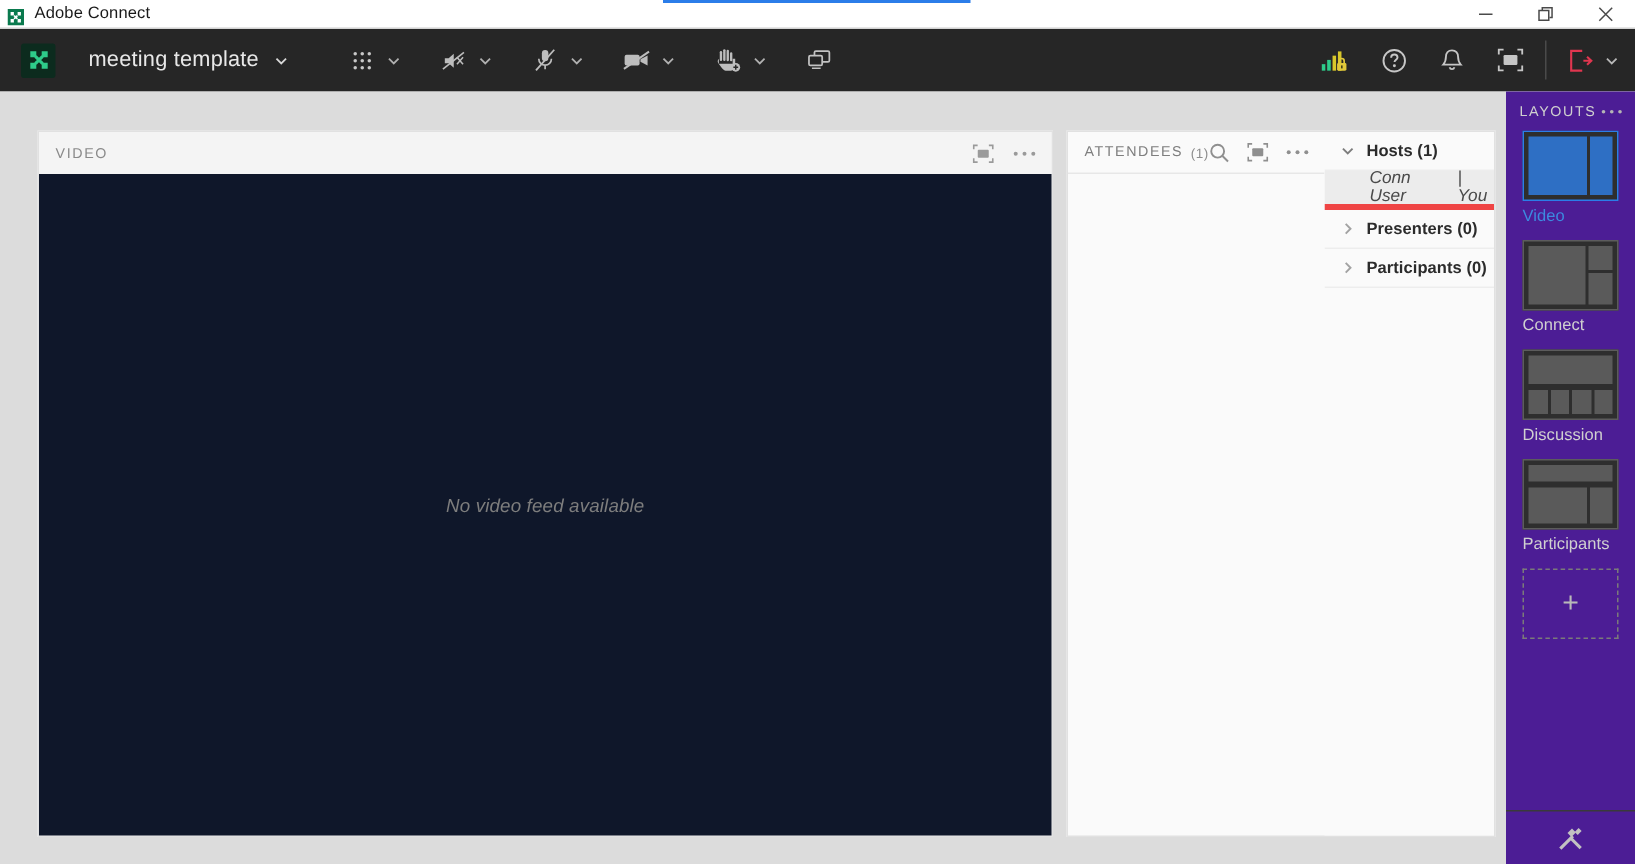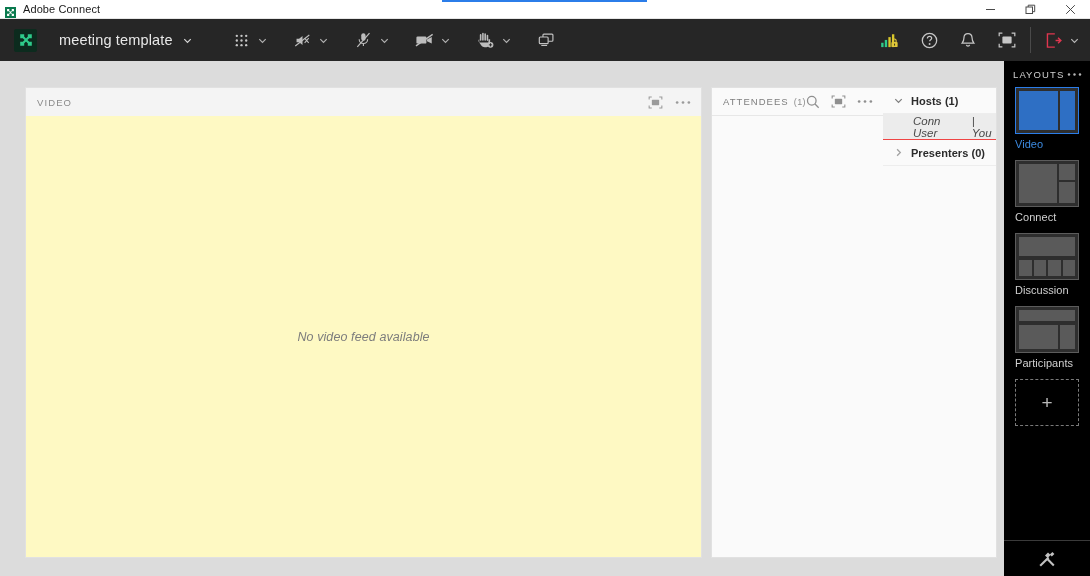--- a/index.html
+++ b/index.html
@@ -90,21 +90,21 @@
     padding: 0 10px 0 11px;
     background: #f4f4f4;
   }
   .pod-title {
     font-size: 9.5px; color: #8a8a8a;
     letter-spacing: 1.1px; font-weight: 400;
   }
   .pod-actions { margin-left: auto; display: flex; align-items: center; gap: 12px; }
   .pod-ico { color: #9a9a9a; display: flex; align-items: center; }
   .video-body {
-    flex: 1; background: #fef9c3;
+    flex: 1; background: #0f172a;
     display: flex; align-items: center; justify-content: center;
   }
   .no-feed {
     font-size: 12.5px; color: #7d7d7d;
     font-style: italic; letter-spacing: .1px;
   }
 
   
   .att-pod {
     position: absolute; left: 711px; top: 26px;
@@ -131,30 +131,30 @@
     padding-left: 10px;
     border-bottom: 1px solid #ededed;
     background: #fafafa;
   }
   .grp-arrow { width: 18px; display: flex; align-items: center; color: #8d8d8d; }
   .grp-label { font-size: 11px; color: #2b2b2b; font-weight: bold; letter-spacing: .05px; }
   .att-row {
     height: 26px; display: flex; align-items: center;
     padding-left: 30px;
     background: #ececec;
-    border-bottom: 1px solid #ef4444;
+    border-bottom: 4px solid #ef4444;
   }
   .att-name { font-size: 11.5px; color: #4a4a4a; font-style: italic; }
   .att-you { font-size: 11.5px; color: #4a4a4a; font-style: italic; margin-left: 7px; }
 
   
   .layouts {
     position: absolute; left: 1004px; top: 0;
     width: 86px; height: 515px;
-    background: #000000;
+    background: #4c1d95;
     display: flex; flex-direction: column;
   }
   .lay-head {
     height: 26px; flex: none;
     display: flex; align-items: center;
     padding: 0 8px 0 9px;
   }
   .lay-head-title { font-size: 9.5px; color: #cfcfcf; letter-spacing: 1.1px; }
   .lay-head-dots { margin-left: auto; color: #b5b5b5; display: flex; align-items: center; }
   .lay-list { flex: 1; padding: 0 0 0 0; overflow: hidden; }
@@ -465,20 +465,28 @@
 
       <div class="grp-row">
         <span class="grp-arrow">
           <svg width="11" height="11" viewBox="0 0 12 12">
               <path d="M4.5 2.5L8 6l-3.5 3.5" fill="none" stroke="#a2a2a2" stroke-width="1.4"></path>
             </svg>
         </span>
         <span class="grp-label">Presenters (0)</span>
       </div>
 
+      <div class="grp-row">
+        <span class="grp-arrow">
+          <svg width="11" height="11" viewBox="0 0 12 12">
+              <path d="M4.5 2.5L8 6l-3.5 3.5" fill="none" stroke="#a2a2a2" stroke-width="1.4"></path>
+            </svg>
+        </span>
+        <span class="grp-label">Participants (0)</span>
+      </div>
 
     </div>
   </div>
 
   <div class="layouts">
     <div class="lay-head">
       <span class="lay-head-title">LAYOUTS</span>
       <span class="lay-head-dots">
         <svg width="15" height="5" viewBox="0 0 18 5">
           <circle cx="2.4" cy="2.5" r="1.45" fill="#b5b5b5"></circle>

